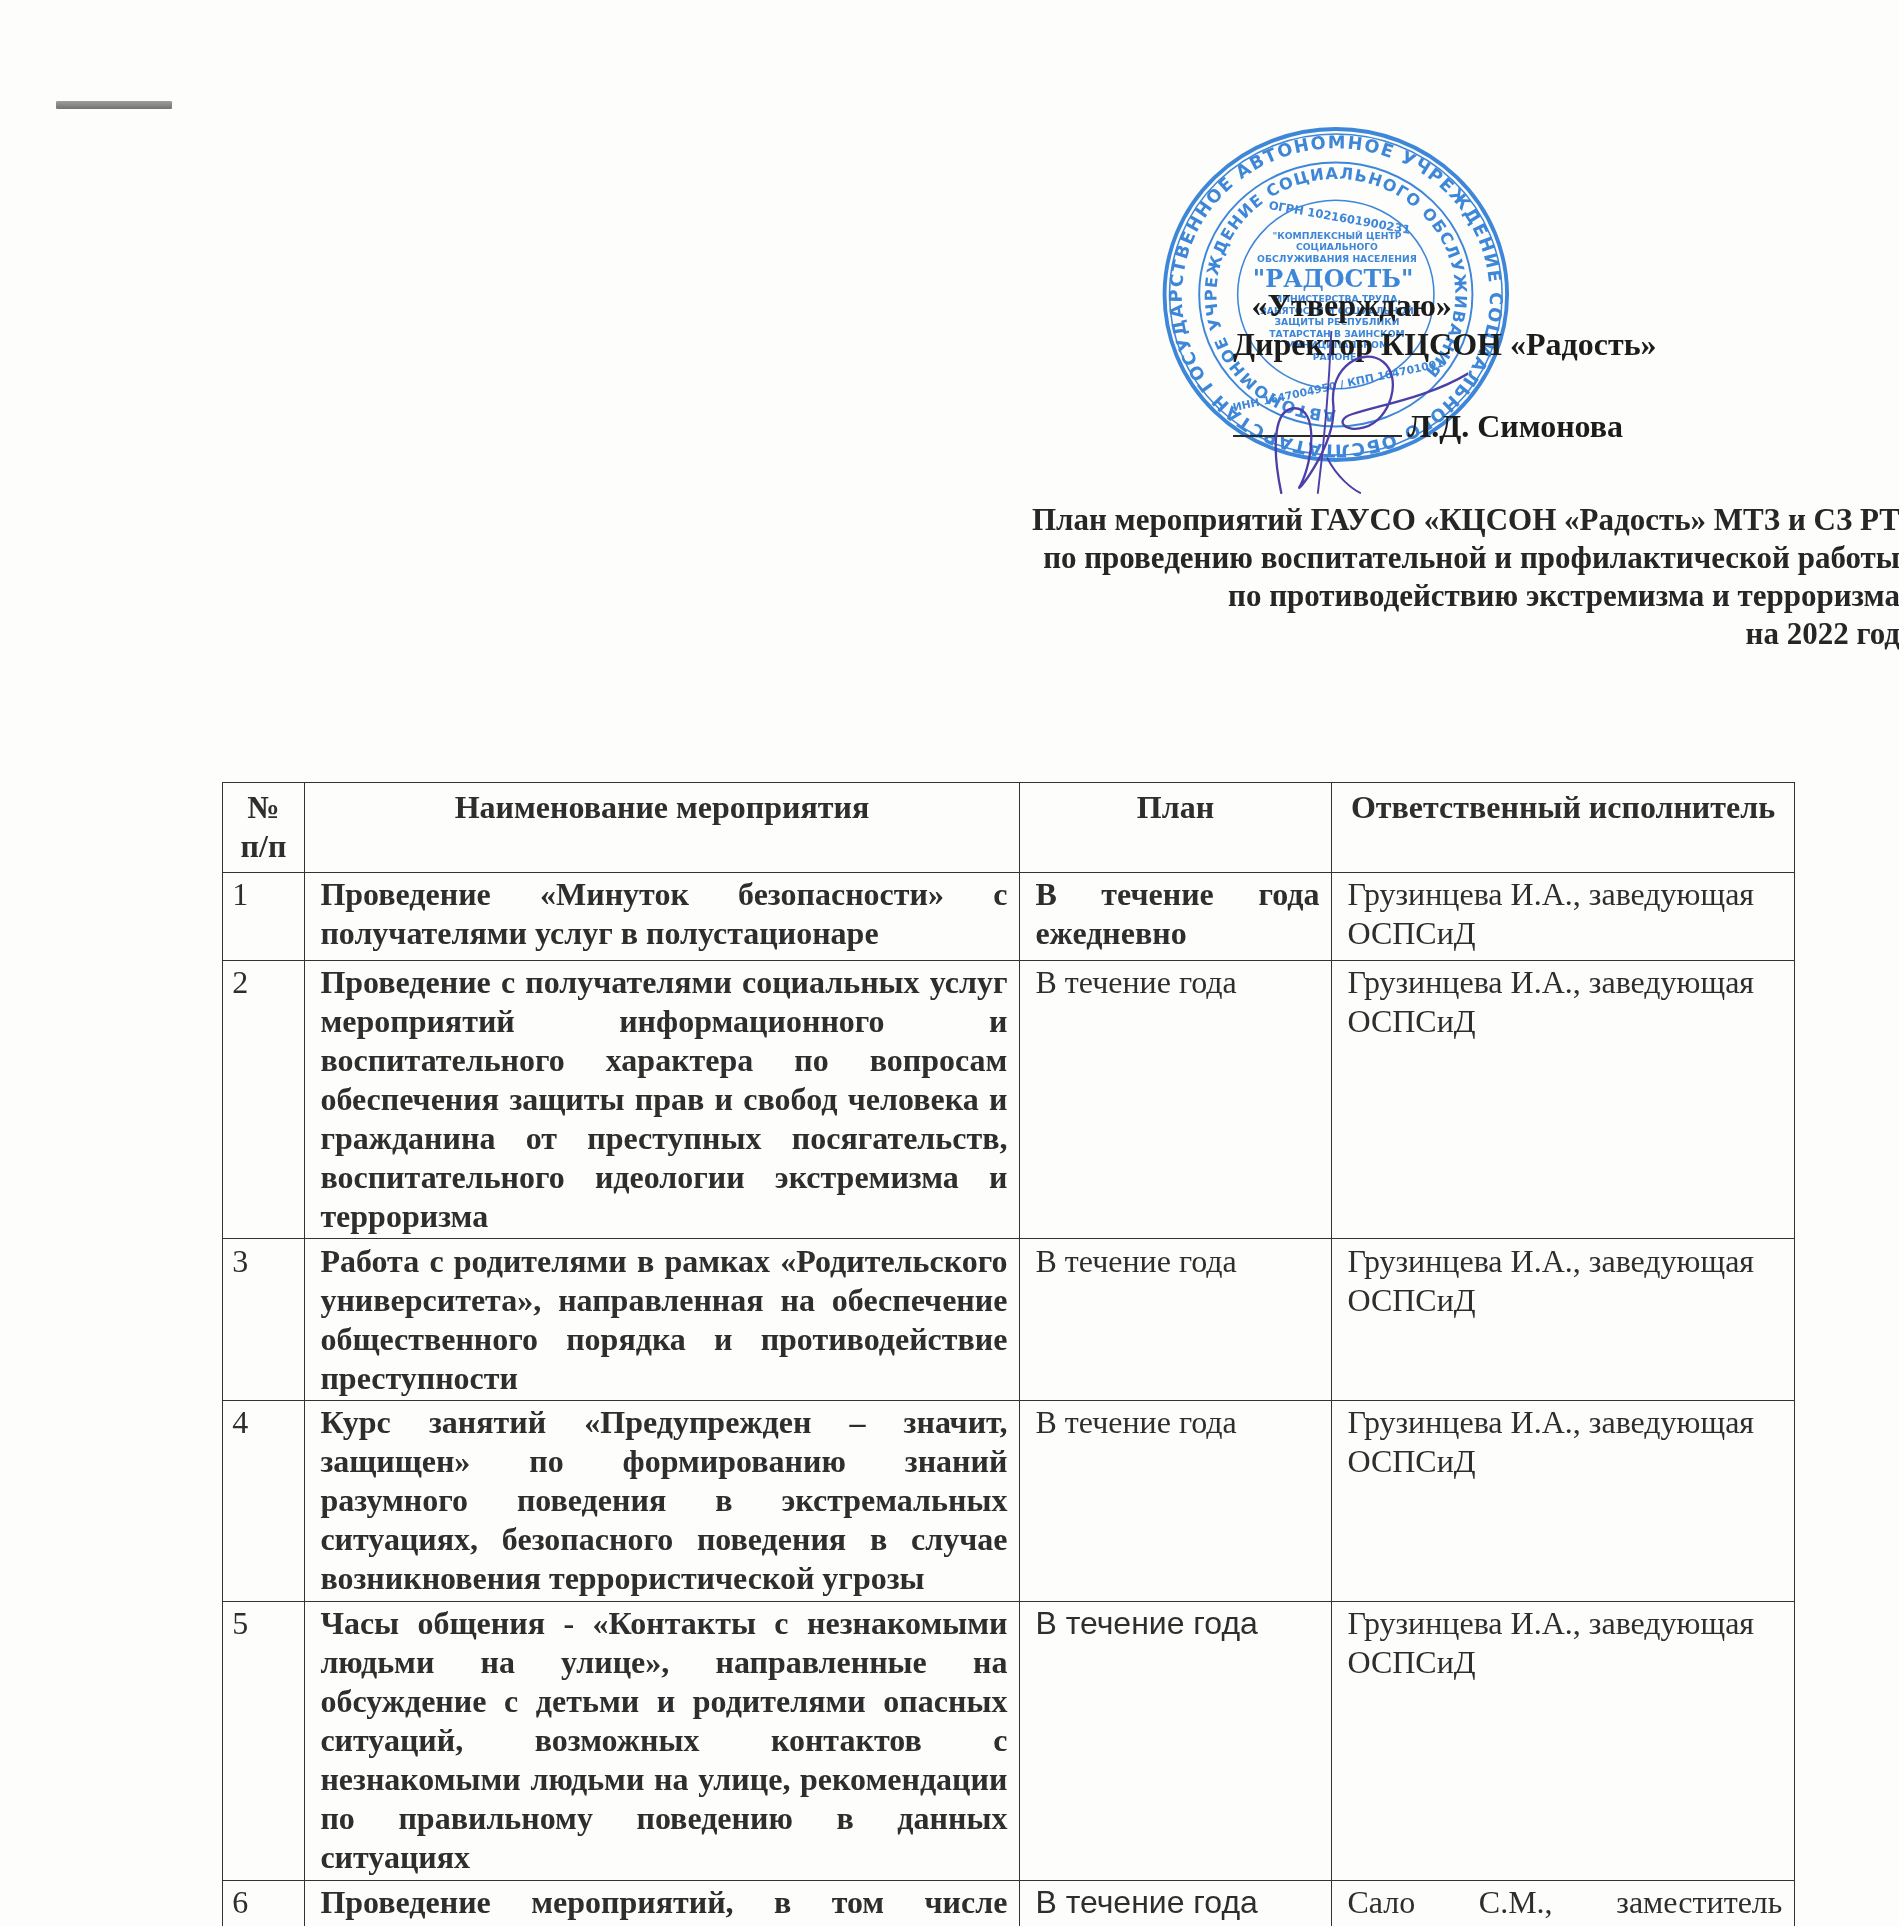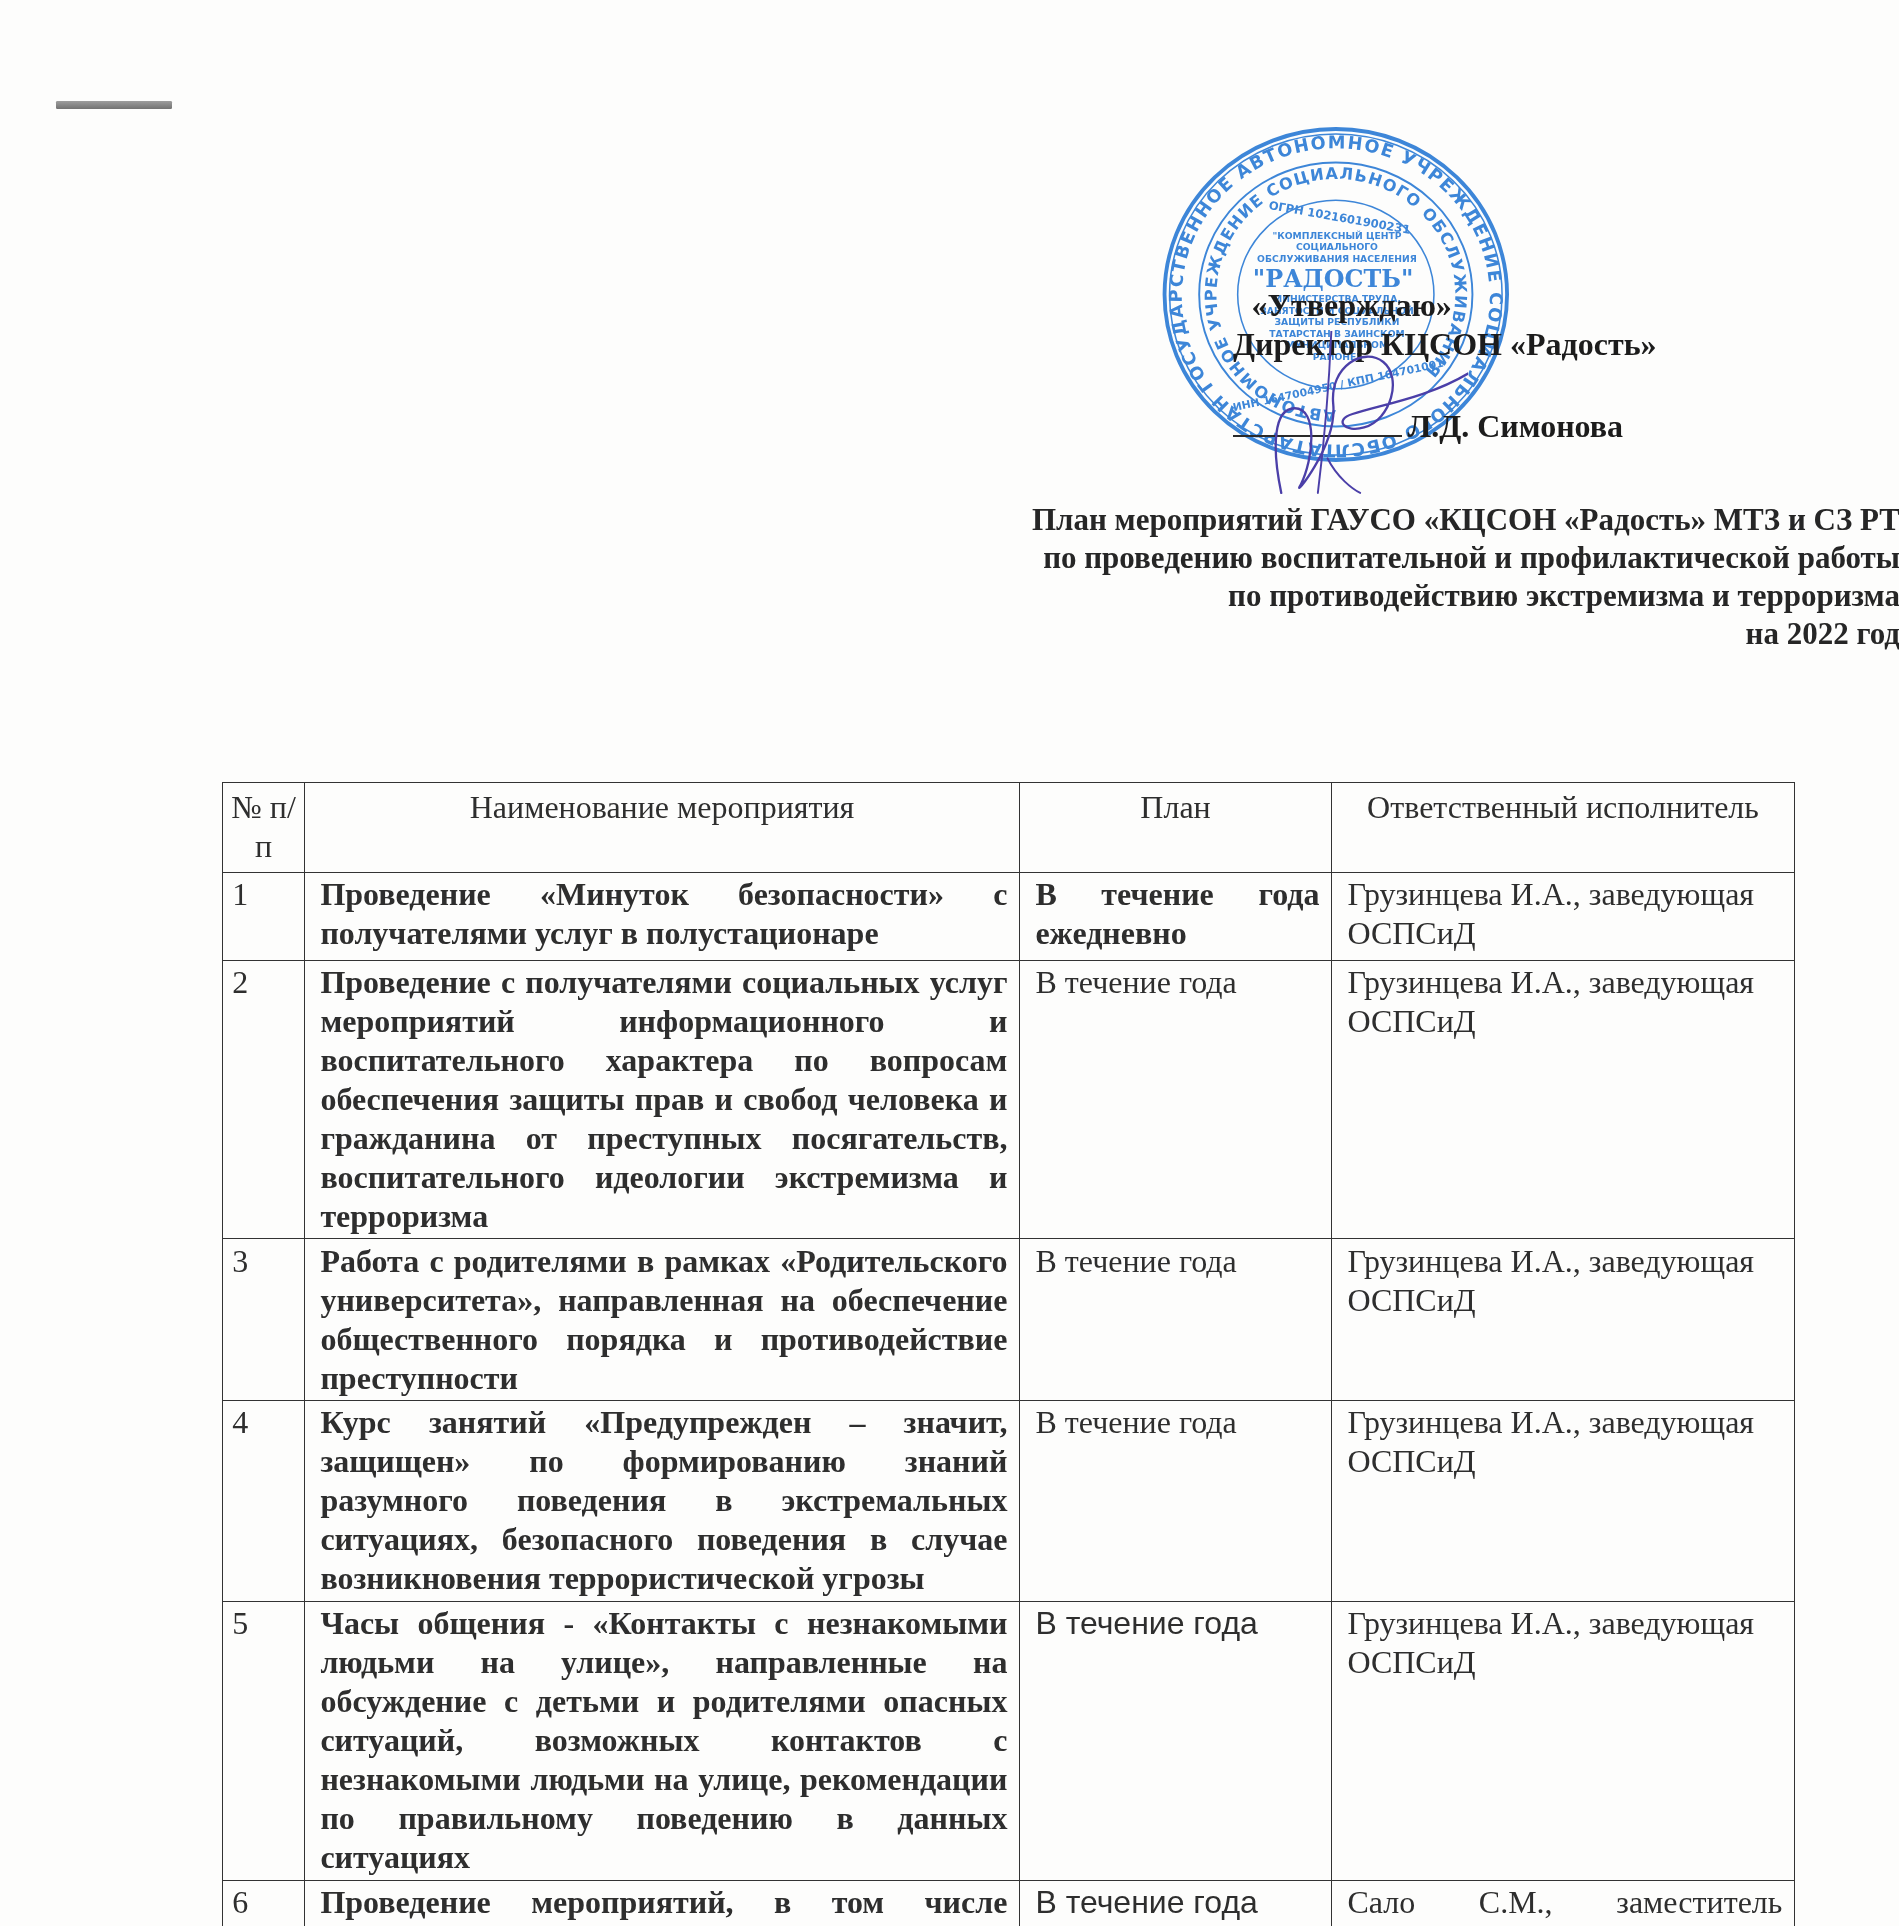--- a/index.html
+++ b/index.html
@@ -48,21 +48,21 @@
     font-size: 32px; line-height: 39px; color: #2e2e2e;
   }
   table.plan col.c1 { width: 82px; }
   table.plan col.c2 { width: 715px; }
   table.plan col.c3 { width: 312px; }
   table.plan col.c4 { width: 463px; }
   table.plan td, table.plan th {
     border: 1.9px solid #333; vertical-align: top; padding: 2.3px 11.6px 2.3px 15.4px;
   }
   table.plan th {
-    font-weight: normal; padding: 5.4px 7.7px; height: 77px;
+    font-weight: bold; padding: 5.4px 7.7px; height: 77px;
   }
   table.plan td.num { padding-left: 9.2px; padding-right: 3.9px; }
   table.plan td.desc { text-align: justify; text-align-last: left; font-weight: bold; }
   table.plan td.date.big { font-family: "Liberation Sans", "DejaVu Sans", sans-serif; font-size: 32px; }
   table.plan td.resp.just { text-align: justify; }
 </style>
 </head>
 <body>
 
 <div class="scan-mark"></div>

